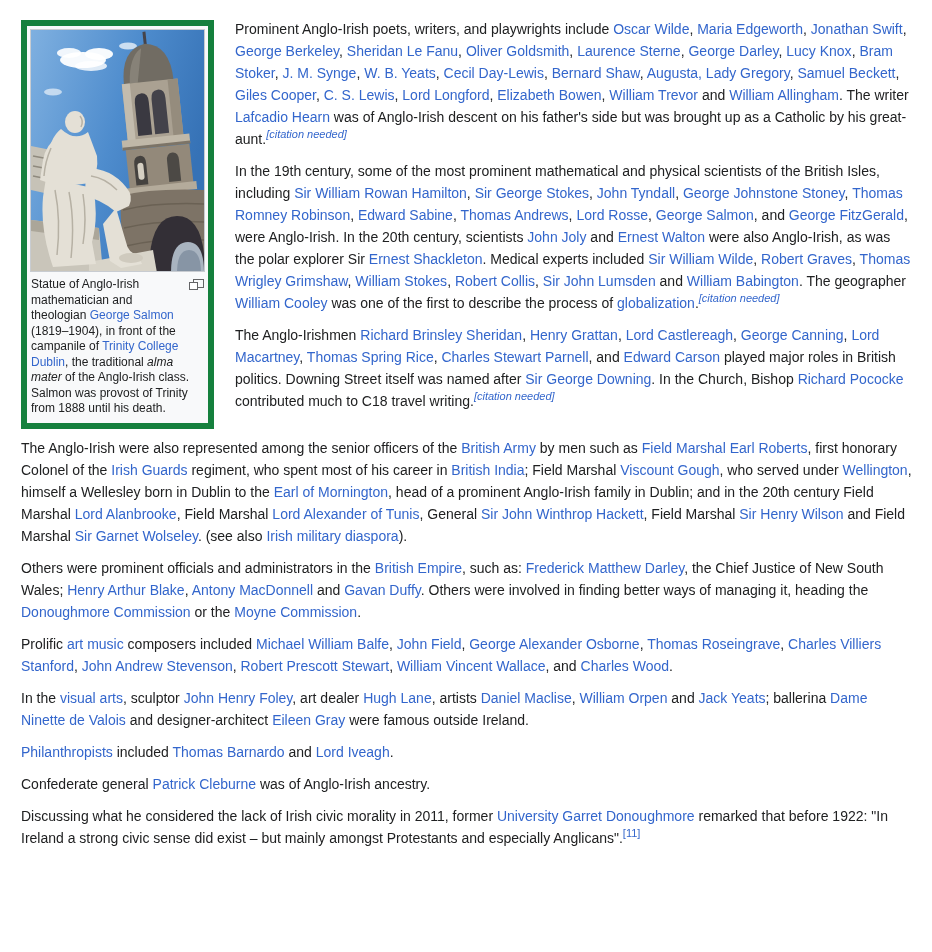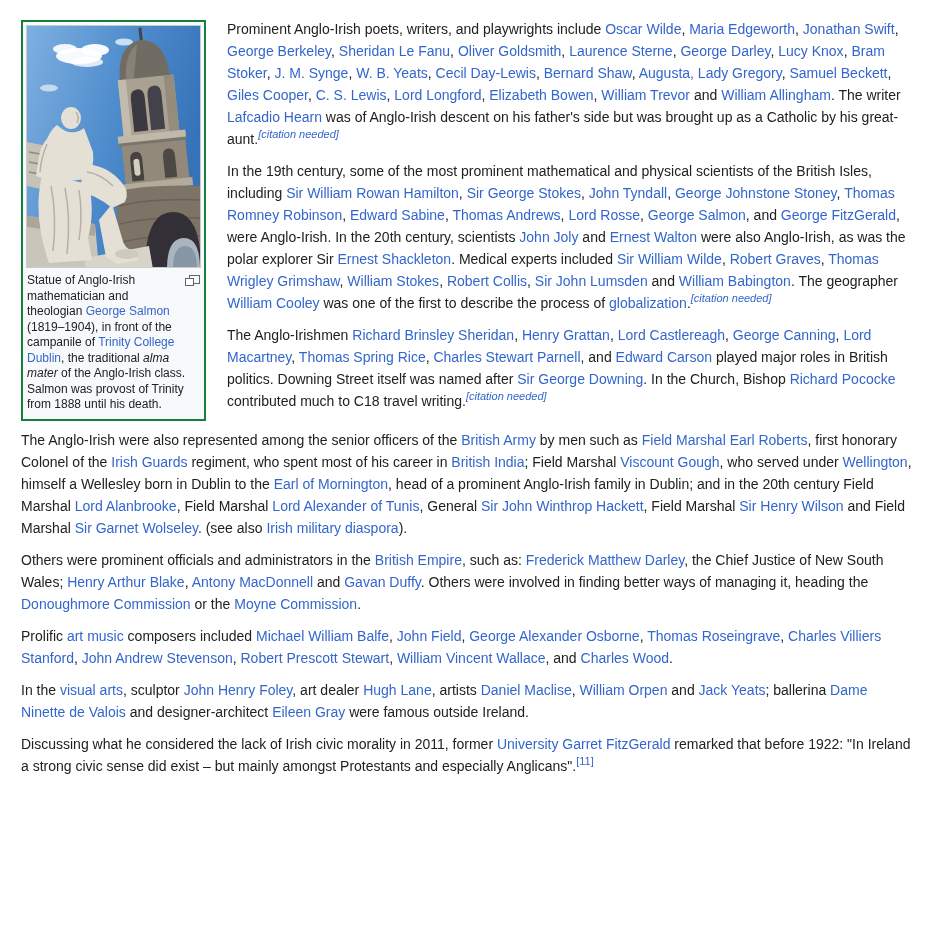--- a/index.html
+++ b/index.html
@@ -8,21 +8,21 @@
     padding:18px 20px 0 21px;
     font-family:"Liberation Sans","DejaVu Sans",sans-serif;
     font-size:14px; line-height:22px; color:#202122;
     background:#ffffff;
   }
   a.wl { color:#3366cc; text-decoration:none; cursor:pointer; }
 
   
   .thumb {
     float:left; width:175px; padding:3px;
-    border:2px solid #15803d; background:#f8f9fa;
+    border:6px solid #15803d; background:#f8f9fa;
     margin:2px 21px 8px 0;
   }
   .thumbimage { width:175px; height:243px; border:1px solid #c8ccd1; box-sizing:border-box; overflow:hidden; }
   .thumbimage svg { display:block; }
   .thumbcaption {
     font-size:12px; line-height:15.5px; color:#202122;
     padding:5px 1px 3px 1px; word-wrap:break-word;
   }
   .magnify { float:right; margin:2px 0 0 4px; }
 
@@ -131,15 +131,17 @@
   </div>
 
 
   <p class="para">Prominent Anglo-Irish poets, writers, and playwrights include <a href="#" class="wl">Oscar Wilde</a>, <a href="#" class="wl">Maria Edgeworth</a>, <a href="#" class="wl">Jonathan Swift</a>, <a href="#" class="wl">George Berkeley</a>, <a href="#" class="wl">Sheridan Le Fanu</a>, <a href="#" class="wl">Oliver Goldsmith</a>, <a href="#" class="wl">Laurence Sterne</a>, <a href="#" class="wl">George Darley</a>, <a href="#" class="wl">Lucy Knox</a>, <a href="#" class="wl">Bram Stoker</a>, <a href="#" class="wl">J. M. Synge</a>, <a href="#" class="wl">W. B. Yeats</a>, <a href="#" class="wl">Cecil Day-Lewis</a>, <a href="#" class="wl">Bernard Shaw</a>, <a href="#" class="wl">Augusta, Lady Gregory</a>, <a href="#" class="wl">Samuel Beckett</a>, <a href="#" class="wl">Giles Cooper</a>, <a href="#" class="wl">C. S. Lewis</a>, <a href="#" class="wl">Lord Longford</a>, <a href="#" class="wl">Elizabeth Bowen</a>, <a href="#" class="wl">William Trevor</a> and <a href="#" class="wl">William Allingham</a>. The writer <a href="#" class="wl">Lafcadio Hearn</a> was of Anglo-Irish descent on his father's side but was brought up as a Catholic by his great-aunt.<sup class="cn"><a href="#"><i>[citation needed]</i></a></sup></p>
   <p class="para">In the 19th century, some of the most prominent mathematical and physical scientists of the British Isles, including <a href="#" class="wl">Sir William Rowan Hamilton</a>, <a href="#" class="wl">Sir George Stokes</a>, <a href="#" class="wl">John Tyndall</a>, <a href="#" class="wl">George Johnstone Stoney</a>, <a href="#" class="wl">Thomas Romney Robinson</a>, <a href="#" class="wl">Edward Sabine</a>, <a href="#" class="wl">Thomas Andrews</a>, <a href="#" class="wl">Lord Rosse</a>, <a href="#" class="wl">George Salmon</a>, and <a href="#" class="wl">George FitzGerald</a>, were Anglo-Irish. In the 20th century, scientists <a href="#" class="wl">John Joly</a> and <a href="#" class="wl">Ernest Walton</a> were also Anglo-Irish, as was the polar explorer Sir <a href="#" class="wl">Ernest Shackleton</a>. Medical experts included <a href="#" class="wl">Sir William Wilde</a>, <a href="#" class="wl">Robert Graves</a>, <a href="#" class="wl">Thomas Wrigley Grimshaw</a>, <a href="#" class="wl">William Stokes</a>, <a href="#" class="wl">Robert Collis</a>, <a href="#" class="wl">Sir John Lumsden</a> and <a href="#" class="wl">William Babington</a>. The geographer <a href="#" class="wl">William Cooley</a> was one of the first to describe the process of <a href="#" class="wl">globalization</a>.<sup class="cn"><a href="#"><i>[citation needed]</i></a></sup></p>
   <p class="para">The Anglo-Irishmen <a href="#" class="wl">Richard Brinsley Sheridan</a>, <a href="#" class="wl">Henry Grattan</a>, <a href="#" class="wl">Lord Castlereagh</a>, <a href="#" class="wl">George Canning</a>, <a href="#" class="wl">Lord Macartney</a>, <a href="#" class="wl">Thomas Spring Rice</a>, <a href="#" class="wl">Charles Stewart Parnell</a>, and <a href="#" class="wl">Edward Carson</a> played major roles in British politics. Downing Street itself was named after <a href="#" class="wl">Sir George Downing</a>. In the Church, Bishop <a href="#" class="wl">Richard Pococke</a> contributed much to C18 travel writing.<sup class="cn"><a href="#"><i>[citation needed]</i></a></sup></p>
   <p class="para clearleft">The Anglo-Irish were also represented among the senior officers of the <a href="#" class="wl">British Army</a> by men such as <a href="#" class="wl">Field Marshal Earl Roberts</a>, first honorary Colonel of the <a href="#" class="wl">Irish Guards</a> regiment, who spent most of his career in <a href="#" class="wl">British India</a>; Field Marshal <a href="#" class="wl">Viscount Gough</a>, who served under <a href="#" class="wl">Wellington</a>, himself a Wellesley born in Dublin to the <a href="#" class="wl">Earl of Mornington</a>, head of a prominent Anglo-Irish family in Dublin; and in the 20th century Field Marshal <a href="#" class="wl">Lord Alanbrooke</a>, Field Marshal <a href="#" class="wl">Lord Alexander of Tunis</a>, General <a href="#" class="wl">Sir John Winthrop Hackett</a>, Field Marshal <a href="#" class="wl">Sir Henry Wilson</a> and Field Marshal <a href="#" class="wl">Sir Garnet Wolseley</a>. (see also <a href="#" class="wl">Irish military diaspora</a>).</p>
   <p class="para">Others were prominent officials and administrators in the <a href="#" class="wl">British Empire</a>, such as: <a href="#" class="wl">Frederick Matthew Darley</a>, the Chief Justice of New South Wales; <a href="#" class="wl">Henry Arthur Blake</a>, <a href="#" class="wl">Antony MacDonnell</a> and <a href="#" class="wl">Gavan Duffy</a>. Others were involved in finding better ways of managing it, heading the <a href="#" class="wl">Donoughmore Commission</a> or the <a href="#" class="wl">Moyne Commission</a>.</p>
   <p class="para">Prolific <a href="#" class="wl">art music</a> composers included <a href="#" class="wl">Michael William Balfe</a>, <a href="#" class="wl">John Field</a>, <a href="#" class="wl">George Alexander Osborne</a>, <a href="#" class="wl">Thomas Roseingrave</a>, <a href="#" class="wl">Charles Villiers Stanford</a>, <a href="#" class="wl">John Andrew Stevenson</a>, <a href="#" class="wl">Robert Prescott Stewart</a>, <a href="#" class="wl">William Vincent Wallace</a>, and <a href="#" class="wl">Charles Wood</a>.</p>
   <p class="para">In the <a href="#" class="wl">visual arts</a>, sculptor <a href="#" class="wl">John Henry Foley</a>, art dealer <a href="#" class="wl">Hugh Lane</a>, artists <a href="#" class="wl">Daniel Maclise</a>, <a href="#" class="wl">William Orpen</a> and <a href="#" class="wl">Jack Yeats</a>; ballerina <a href="#" class="wl">Dame Ninette de Valois</a> and designer-architect <a href="#" class="wl">Eileen Gray</a> were famous outside Ireland.</p>
-  <p class="para">Discussing what he considered the lack of Irish civic morality in 2011, former <a href="#" class="wl">University</a> <a href="#" class="wl">Garret FitzGerald</a> remarked that before 1922: "In Ireland a strong civic sense did exist – but mainly amongst Protestants and especially Anglicans".<sup class="ref"><a href="#">[11]</a></sup></p>
+  <p class="para"><a href="#" class="wl">Philanthropists</a> included <a href="#" class="wl">Thomas Barnardo</a> and <a href="#" class="wl">Lord Iveagh</a>.</p>
+  <p class="para">Confederate general <a href="#" class="wl">Patrick Cleburne</a> was of Anglo-Irish ancestry.</p>
+  <p class="para">Discussing what he considered the lack of Irish civic morality in 2011, former <a href="#" class="wl">University</a> <a href="#" class="wl">Garret Donoughmore</a> remarked that before 1922: "In Ireland a strong civic sense did exist – but mainly amongst Protestants and especially Anglicans".<sup class="ref"><a href="#">[11]</a></sup></p>
 
 </div>
 
 </body></html>

